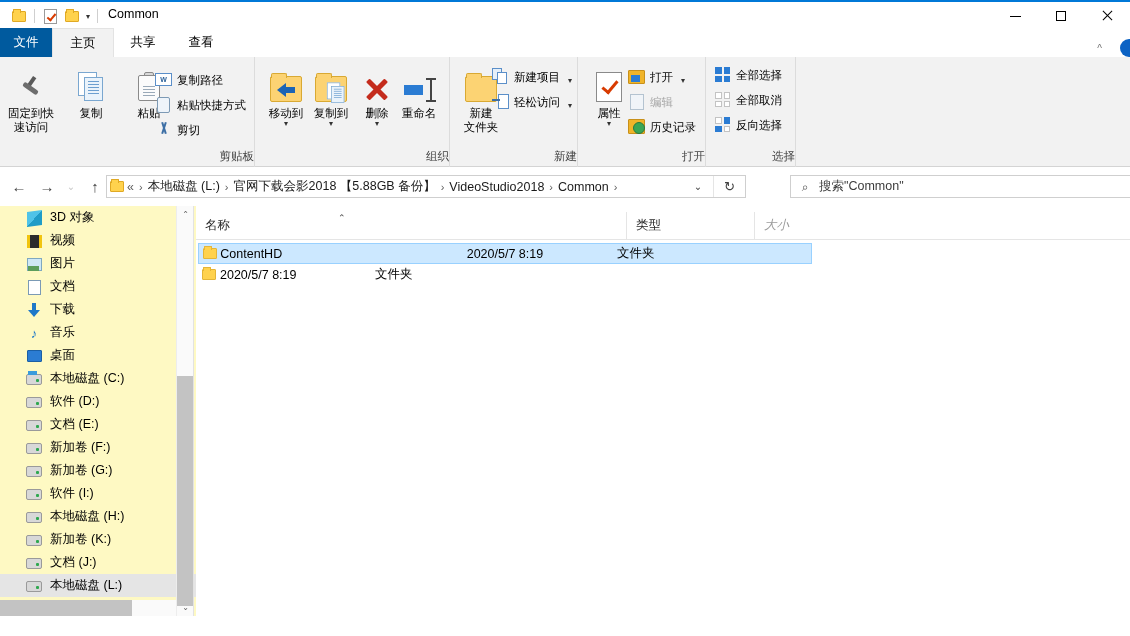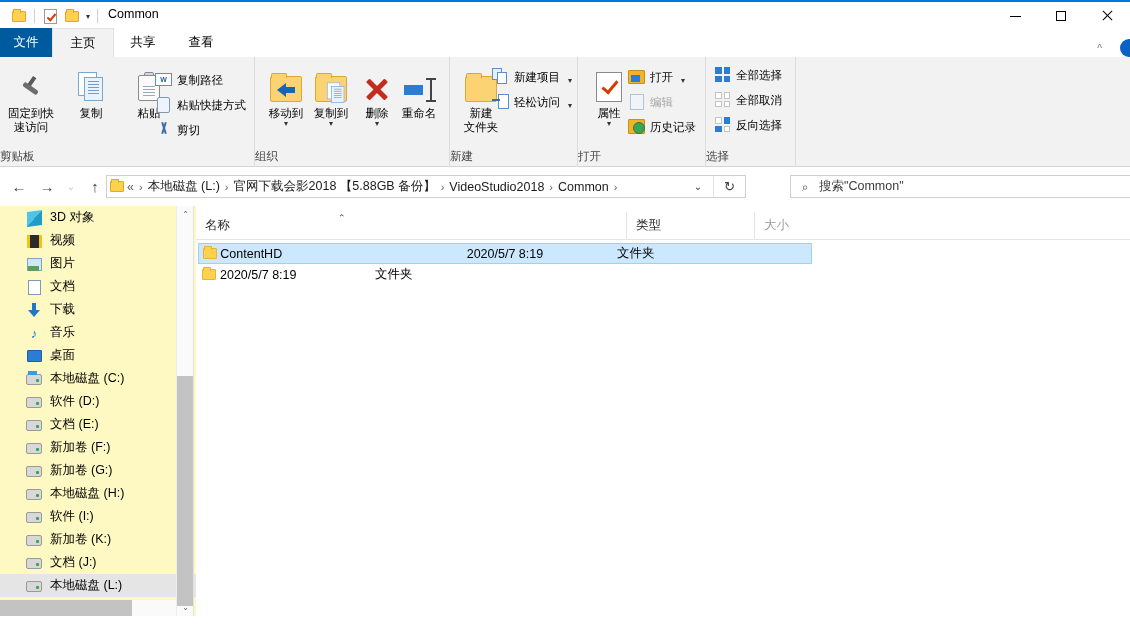--- a/index.html
+++ b/index.html
@@ -45,21 +45,21 @@
   .tab.file{left:0;width:52px;background:#005a9e;color:#fff;}
   .tab.home{left:52px;width:62px;background:#f2f2f2;border-left:1px solid #e3e3e3;border-right:1px solid #e3e3e3;border-top:1px solid #e3e3e3;}
   .tab.share{left:114px;width:58px;}
   .tab.view{left:172px;width:58px;}
 
   
   .ribbon{position:absolute;left:0;top:57px;width:1130px;height:110px;background:#f2f2f2;border-bottom:1px solid #d4d4d4;}
   .ribbon-collapse{position:absolute;right:28px;top:-14px;font-size:10px;color:#707070;}
   .help-dot{position:absolute;right:-8px;top:-18px;width:18px;height:18px;border-radius:50%;background:#0b62c4;}
   .group{position:absolute;top:0;height:110px;border-right:1px solid #dcdcdc;}
-  .group-label{position:absolute;bottom:3px;left:0;width:100%;text-align:left;font-size:11.5px;color:#444;}
+  .group-label{position:absolute;bottom:3px;left:0;width:100%;text-align:right;font-size:11.5px;color:#444;}
 
   .bigbtn{position:absolute;top:5px;width:58px;text-align:center;font-size:11.5px;line-height:14px;color:#000;}
   .bigbtn .ic{height:40px;display:flex;align-items:flex-end;justify-content:center;margin-bottom:4px;}
   .smallrow{position:absolute;display:flex;align-items:flex-end;gap:5px;font-size:11.5px;color:#000;}
   .smallrow.dim{color:#a5a5a5;}
   .sic{width:17px;height:17px;display:flex;align-items:center;justify-content:center;flex:0 0 17px;}
   .dd{font-size:8px;color:#333;margin-left:3px;}
   .ddb{font-size:8px;color:#333;display:block;line-height:6px;margin-top:1px;}
 
   
@@ -514,27 +514,27 @@
     <div class="nav-item">
       <span class="nav-ic">
           <span class="icdrv"></span>
         </span>
       <span class="nav-txt">新加卷 (G:)</span>
     </div>
     <div class="nav-item">
       <span class="nav-ic">
           <span class="icdrv"></span>
         </span>
+      <span class="nav-txt">软件 (I:)</span>
+    </div>
+    <div class="nav-item">
+      <span class="nav-ic">
+          <span class="icdrv"></span>
+        </span>
       <span class="nav-txt">本地磁盘 (H:)</span>
-    </div>
-    <div class="nav-item">
-      <span class="nav-ic">
-          <span class="icdrv"></span>
-        </span>
-      <span class="nav-txt">软件 (I:)</span>
     </div>
     <div class="nav-item">
       <span class="nav-ic">
           <span class="icdrv"></span>
         </span>
       <span class="nav-txt">新加卷 (K:)</span>
     </div>
     <div class="nav-item">
       <span class="nav-ic">
           <span class="icdrv"></span>
@@ -563,21 +563,21 @@
 
   <div class="listpane">
     <div class="colhead">
       <div class="col first" style="left:0;width:276px;">
         <span>名称</span>
         <span class="sortcaret">⌃</span>
       </div>
       <div class="col" style="left:430px;width:128px;">
         <span>类型</span>
       </div>
-      <div class="col" style="left:558px;width:60px;color:#9a9a9a;">
+      <div class="col" style="left:558px;width:60px;color:#9a9a9a;font-style:italic;">
         <span>大小</span>
       </div>
     </div>
 
     <div class="row sel" style="top:37px;">
       <span class="fi">
           <span class="folder-row"></span>
         </span>
       <span class="cell-name">ContentHD</span>
       <span class="cell-date">2020/5/7 8:19</span>

